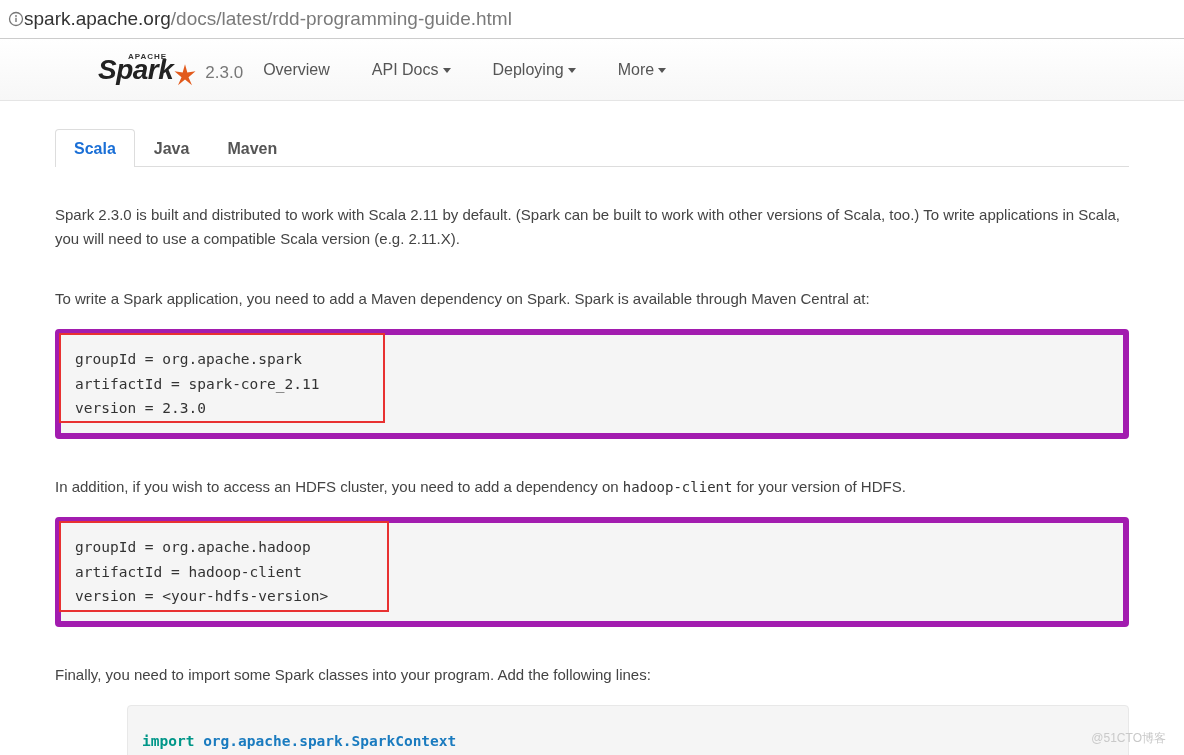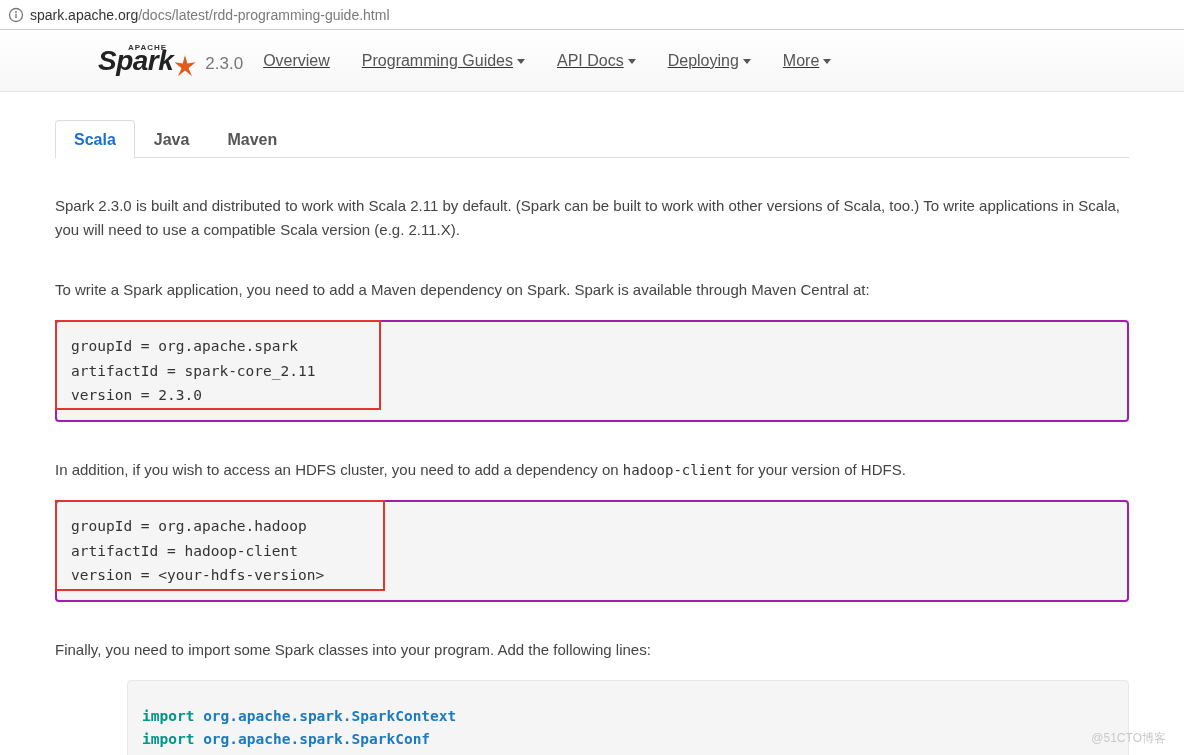--- a/index.html
+++ b/index.html
@@ -1,40 +1,40 @@
 <!DOCTYPE html>
 <html><head>
 <meta charset="utf-8">
 <style>
   * { box-sizing: border-box; margin: 0; padding: 0; }
   body { font-family: -apple-system, "Helvetica Neue", Helvetica, Arial, sans-serif; font-size: 14px; color: #333; background: #fff; }
-  .addr-bar { height: 30px; border-bottom: 1px solid #ccc; display: flex; align-items: center; padding: 0 8px; gap: 6px; font-size: 14px; }
+  .addr-bar { height: 39px; border-bottom: 1px solid #ccc; display: flex; align-items: center; padding: 0 8px; font-size: 19px; }
   .addr-bar svg { flex-shrink: 0; }
   .addr-url { color: #333; }
   .addr-url .gray { color: #7a7a7a; }
 
   .navbar { height: 62px; background: linear-gradient(#fff, #f7f7f7); border-bottom: 1px solid #e5e5e5; display: flex; align-items: center; padding: 0 0 0 98px; gap: 6px; }
   .brand { display: flex; align-items: flex-end; }
   .brand-text { position: relative; }
   .brand-sup { position: absolute; top: -2px; left: 30px; font-size: 8px; letter-spacing: 1px; color: #333; font-weight:600;}
   .brand-main { font-size: 28px; font-weight: 700; font-style: italic; color: #222; letter-spacing: -0.5px;}
   .brand-ver { font-size: 17px; color: #777; margin-left: 6px; margin-bottom: 3px; }
-  .nav-items { display: flex; gap: 4px; text-decoration: underline; }
+  .nav-items { display: flex; gap: 14px; }
   .nav-item { padding: 10px 14px; color: #555; font-size: 16px; cursor: pointer; display: flex; align-items: center; gap: 4px; }
   .caret { width: 0; height: 0; border-left: 4px solid transparent; border-right: 4px solid transparent; border-top: 5px solid #555; margin-top:2px;}
 
   .content { padding: 0 55px 40px 55px; max-width: 1184px; position: relative;}
   .tabs { display: flex; border-bottom: 1px solid #ddd; margin-top: 28px; }
   .tab { padding: 10px 18px 9px 18px; font-size: 16px; font-weight: 600; color: #555; cursor: pointer; border: 1px solid transparent; border-bottom: none; margin-bottom: -1px; border-radius: 4px 4px 0 0; }
   .tab.active { color: #1a6fd6; border-color: #ddd; background: #fff; }
 
   p { font-size: 15px; line-height: 1.6; margin-top: 36px; color: #444; }
   code.inline { font-family: Menlo, Consolas, monospace; font-size: 14px; color:#333; }
 
-  .pre-block { background: #f5f5f5; border: 2px solid #a21caf; border-radius: 4px; padding: 12px 14px; font-family: Menlo, Consolas, monospace; font-size: 14.5px; line-height: 1.7; margin-top: 18px; white-space: pre; color: #333; position: relative;}
+  .pre-block { background: #f5f5f5; border: 6px solid #a21caf; border-radius: 4px; padding: 12px 14px; font-family: Menlo, Consolas, monospace; font-size: 14.5px; line-height: 1.7; margin-top: 18px; white-space: pre; color: #333; position: relative;}
   .red-outline { position:absolute; border: 2px solid #e83131; pointer-events:none; }
   .red1 { top:-2px; left:-2px; width:326px; height:90px; }
   .red2 { top:-2px; left:-2px; width:330px; height:91px; }
 
   .code-block { background: #f5f5f5; border: 1px solid #e8e8e8; border-radius: 4px; padding: 24px 14px; font-family: Menlo, Consolas, monospace; font-size: 14.5px; line-height: 1.6; margin-top: 18px; margin-left: 72px; white-space: pre; }
   .kw { color: #009688; font-weight: 600; }
   .pkg { color: #1a7bbf; font-weight: 600; }
 
   .watermark { position: fixed; right: 18px; bottom: 8px; font-size: 12px; color: #c9c9c9; margin-top: 30px; }
 
@@ -58,21 +58,20 @@
       <span class="brand-sup">APACHE</span>
       <span class="brand-main">Spark</span>
     </span>
     <svg class="star-svg" width="28" height="28" viewBox="0 0 24 24">
         <path d="M12 2 L14 9 L21 8 L15 13 L18 20 L12 15 L6 20 L9 13 L3 8 L10 9 Z" fill="#e25a1c"></path>
       </svg>
     <span class="brand-ver">2.3.0</span>
   </div>
   <div class="nav-items" id="nav-items">
       <div class="nav-item">Overview</div>
-      <div class="nav-item">Programming Guides<span class="caret"></span></div>
       <div class="nav-item">API Docs<span class="caret"></span></div>
       <div class="nav-item">Deploying<span class="caret"></span></div>
       <div class="nav-item">More<span class="caret"></span></div>
     </div>
 </div>
 
 <div class="content">
 
   <div class="tabs" id="tabs">
       <div class="tab active">Scala</div>

